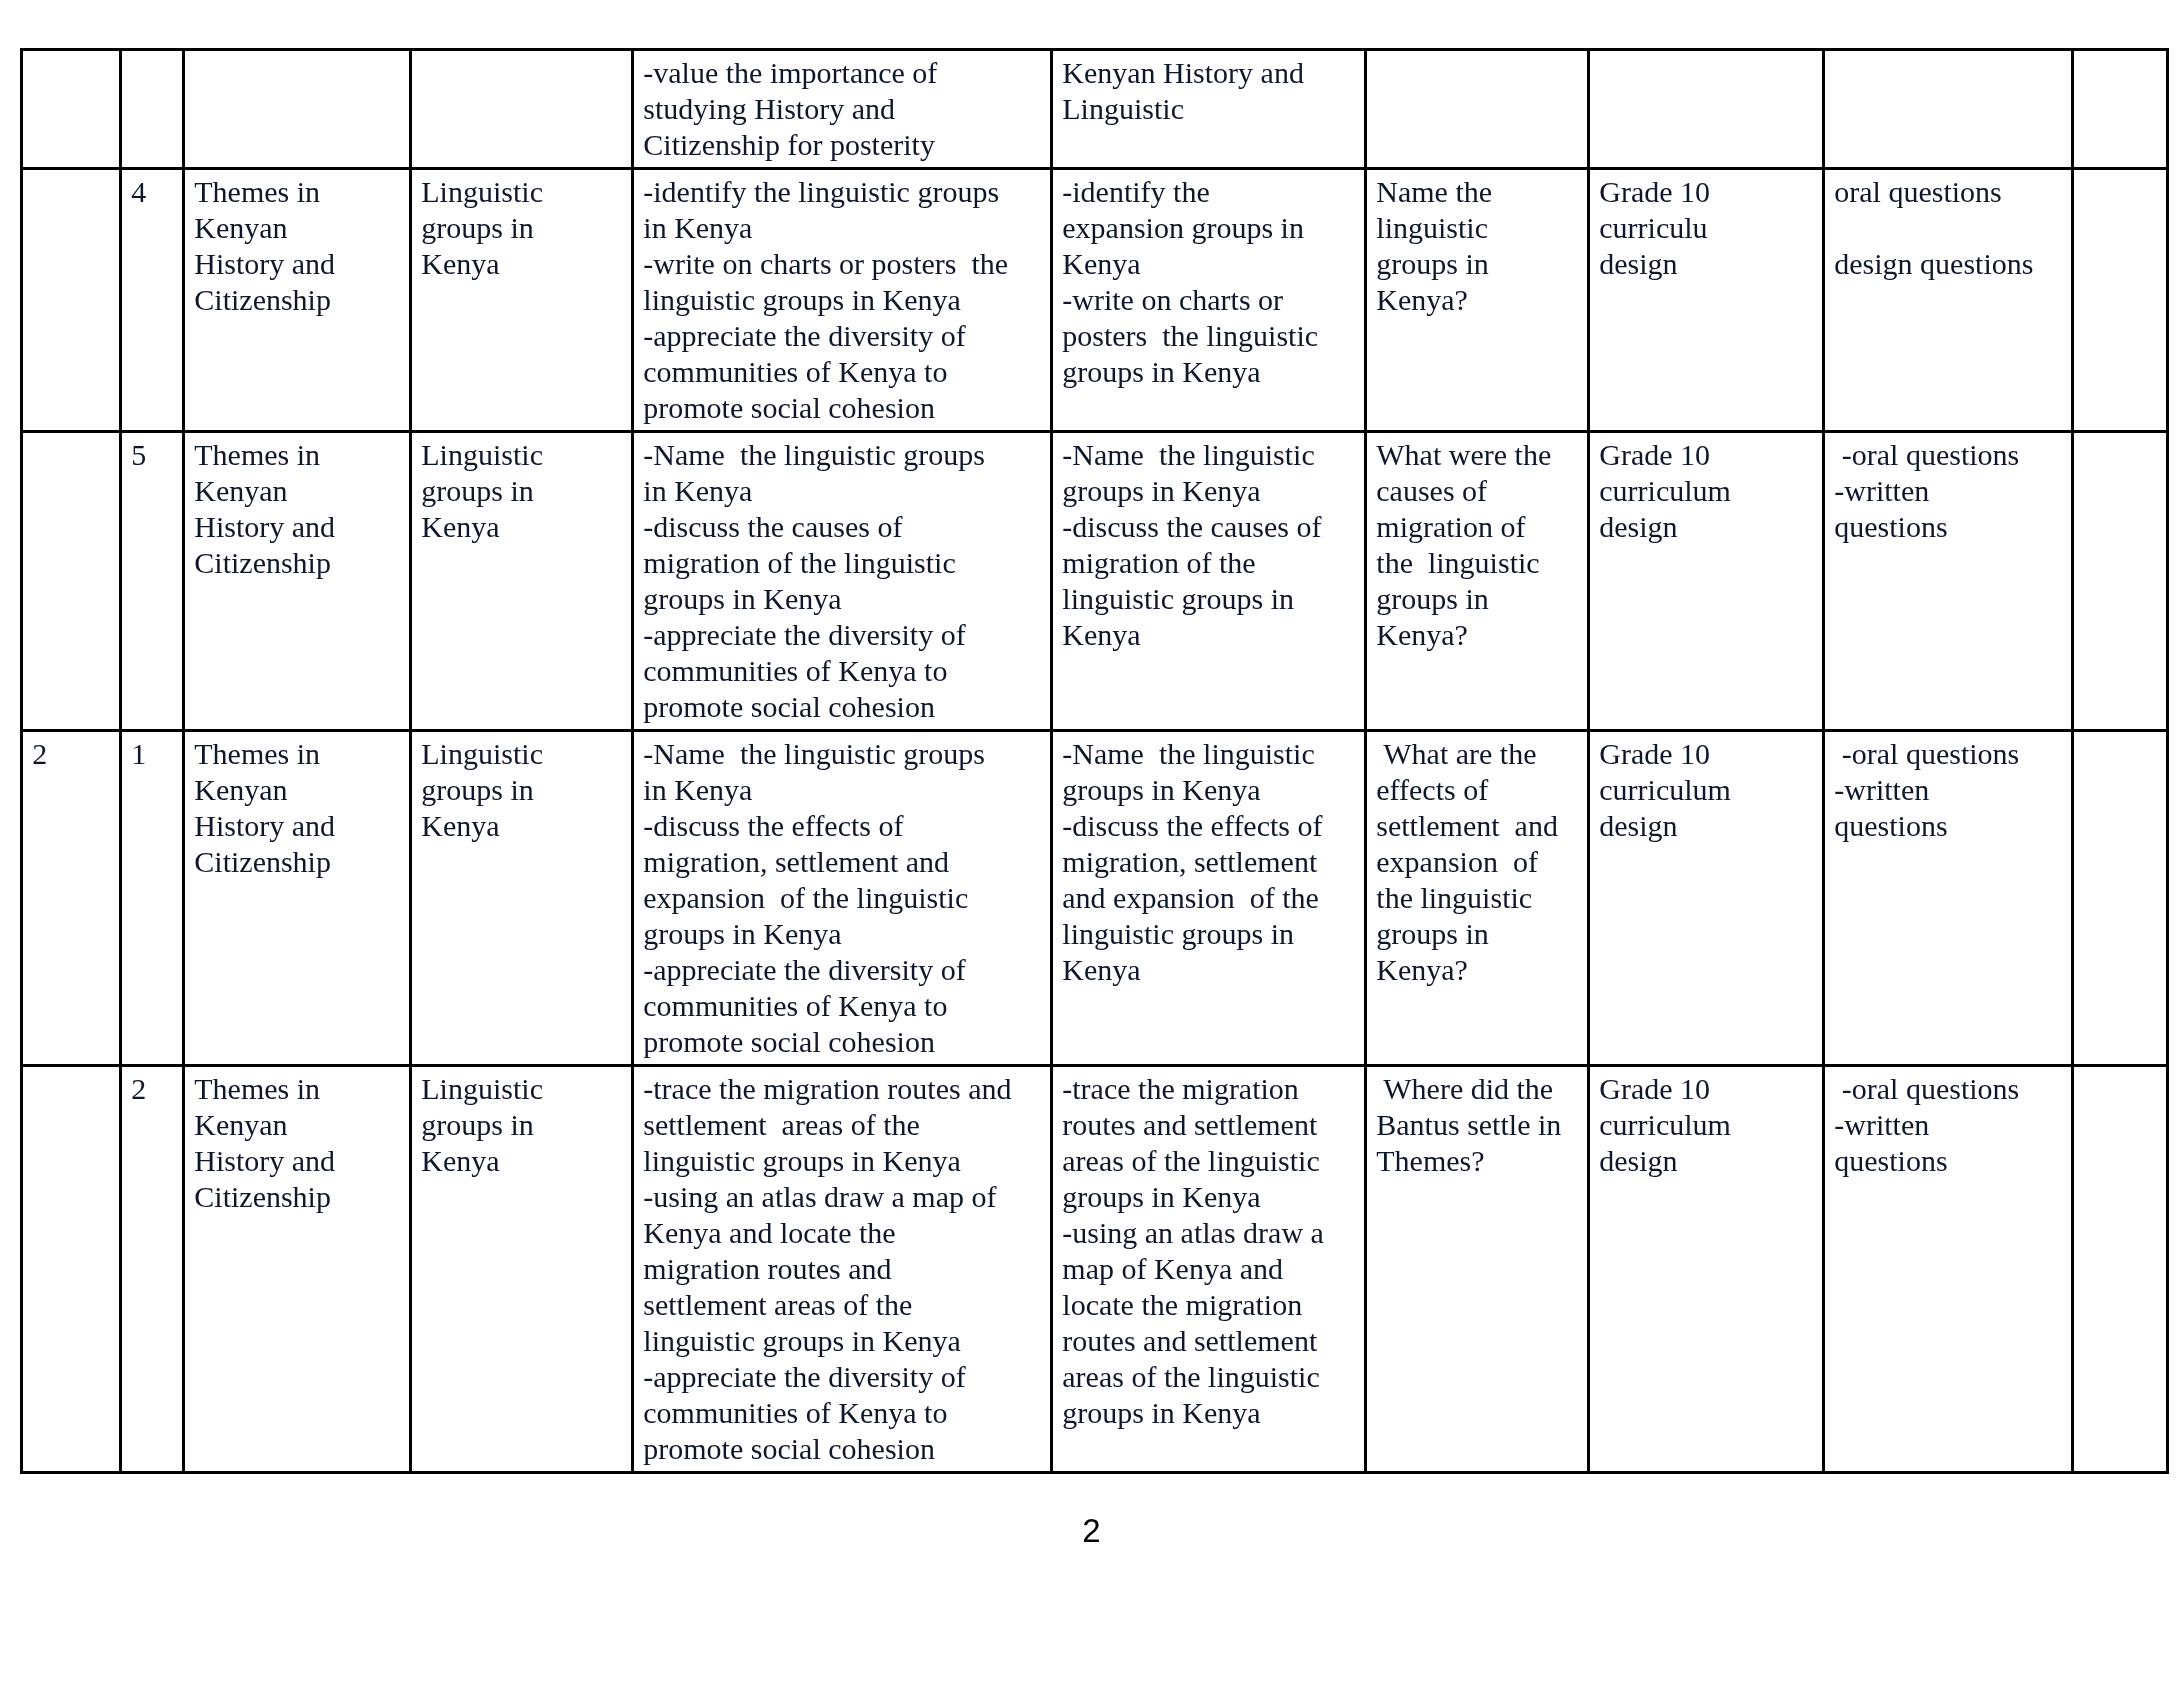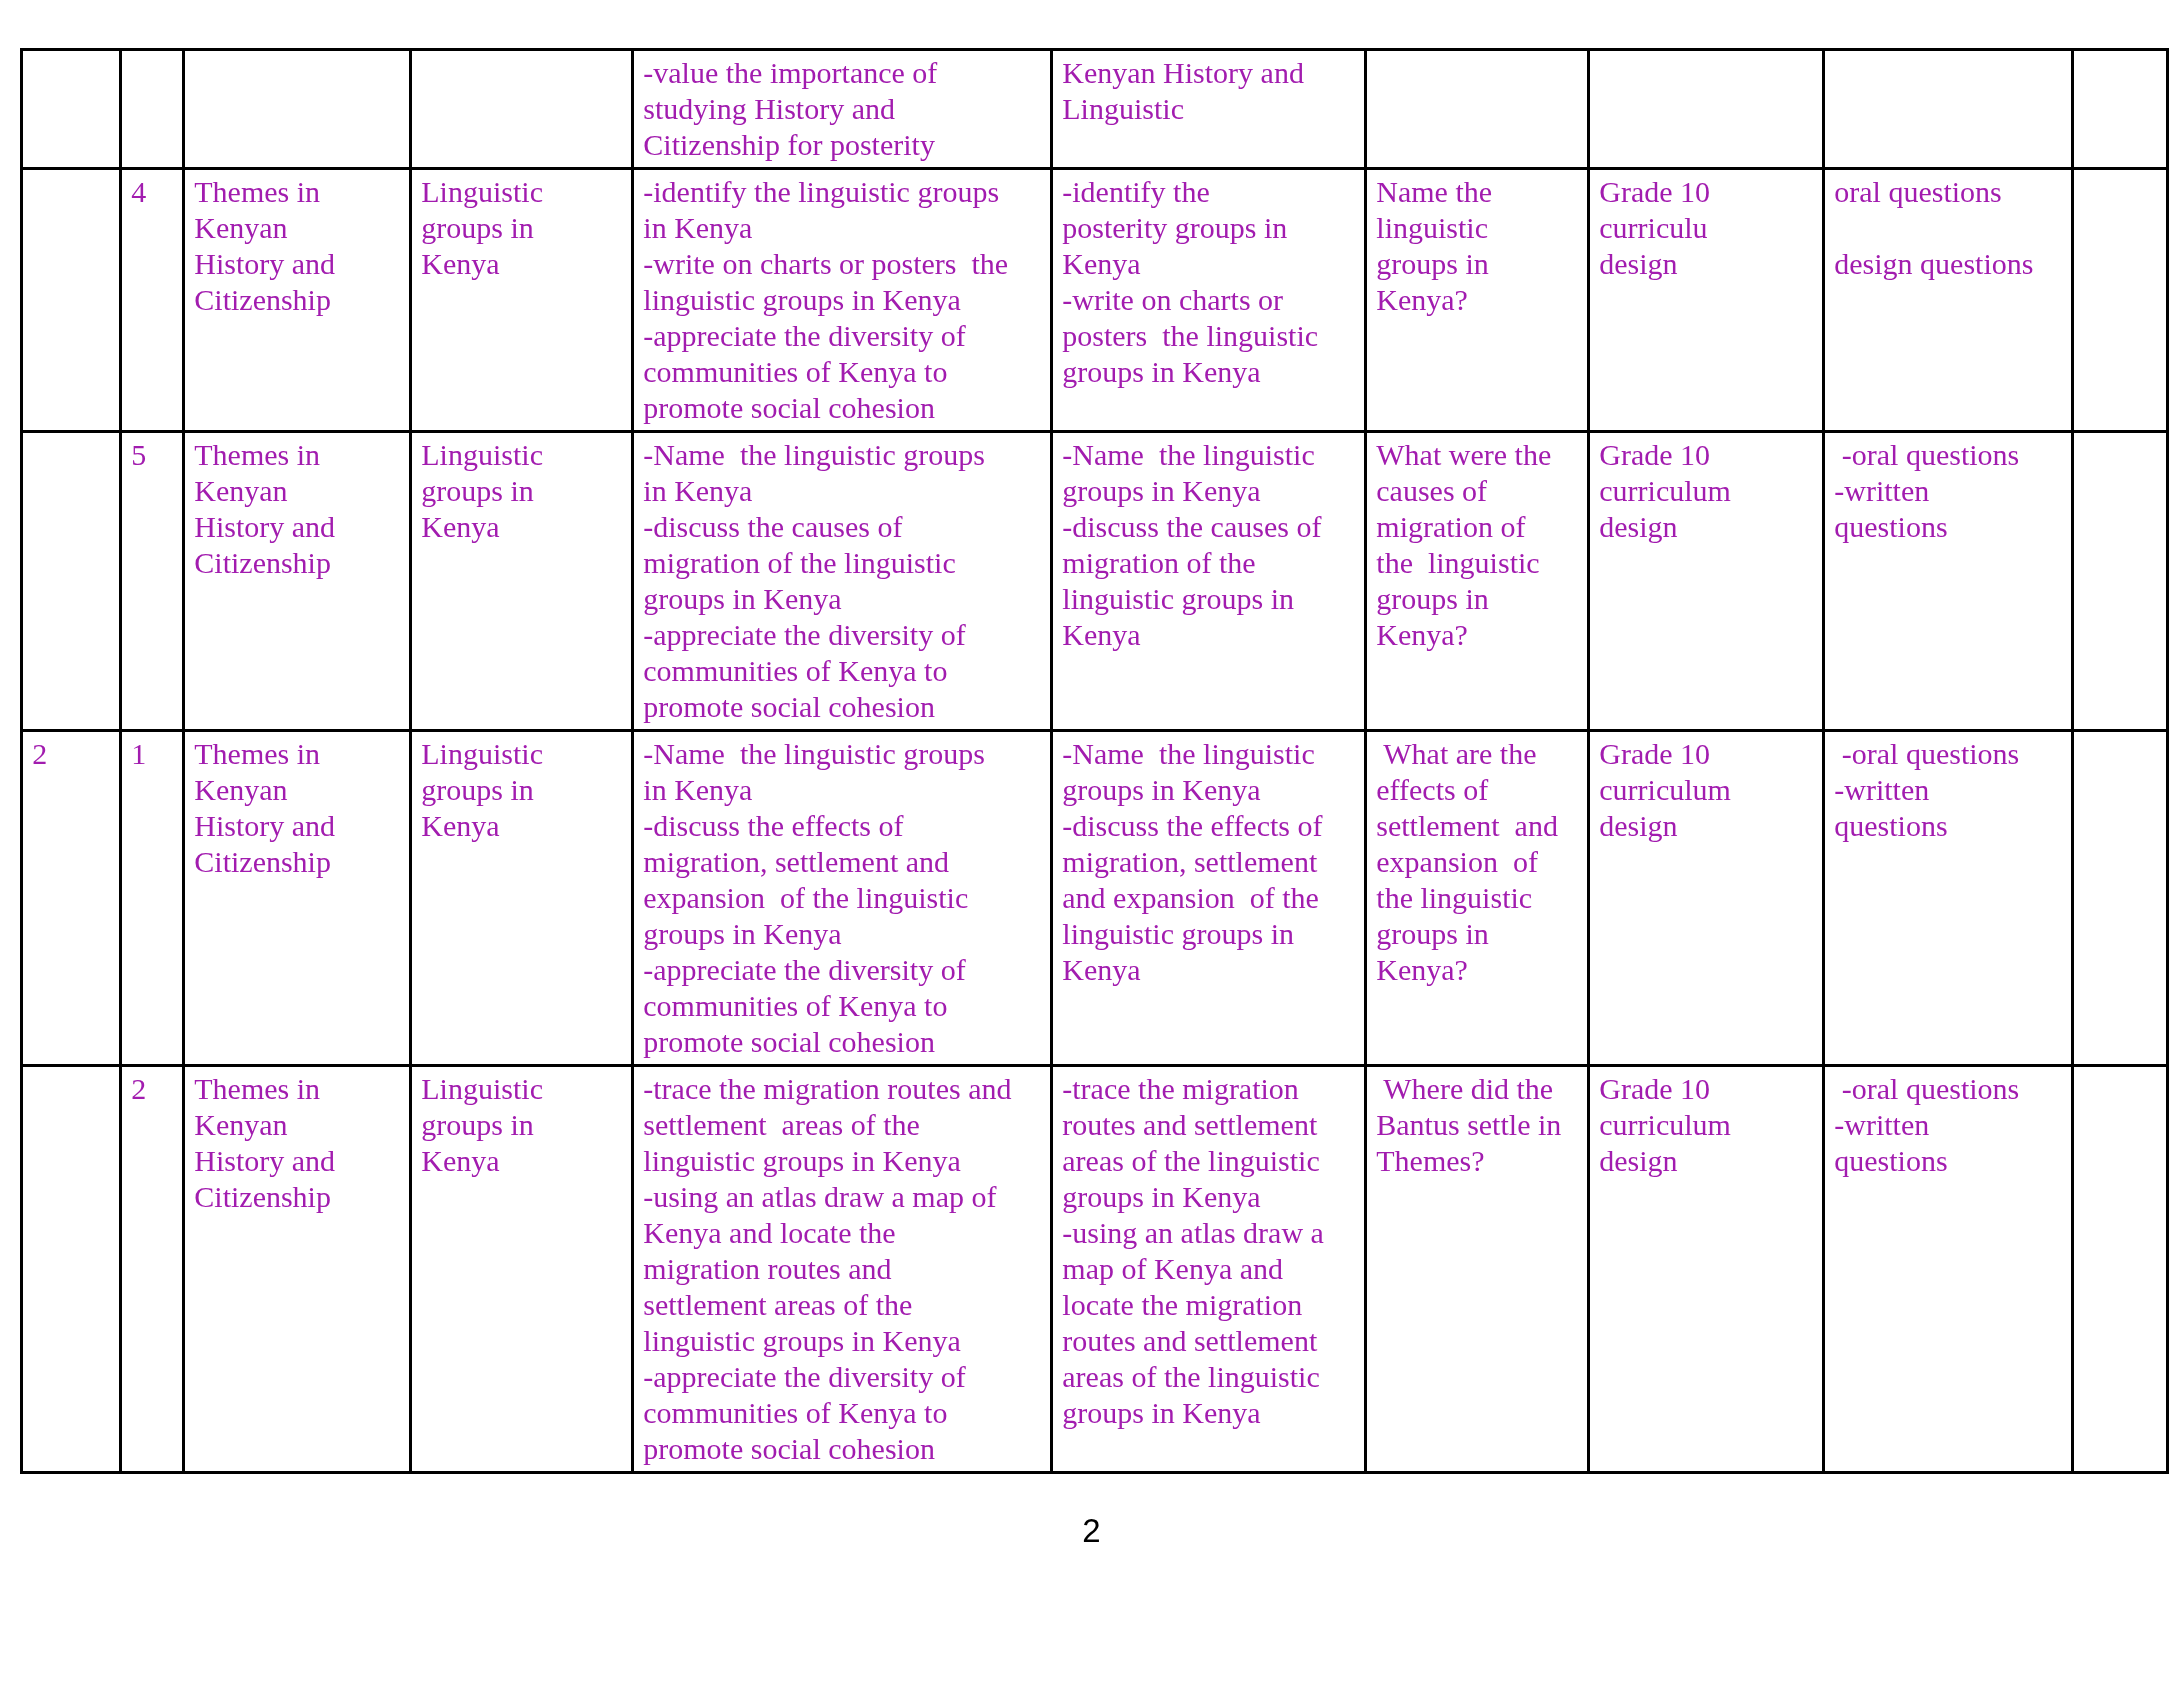--- a/index.html
+++ b/index.html
@@ -25,21 +25,21 @@
   }
   table.scheme td {
     border: 3.3px solid #000000;
     vertical-align: top;
     padding: 4px 2.6px 4px 9.3px;
     font-size: 30px;
     line-height: 36px;
     white-space: pre;
     overflow: visible;
     font-family: "Liberation Serif", serif;
-    color: #a21caf;
+    color: #0f172a;
   }
   table.scheme td.strand {
     font-weight: normal;
   }
   
   col.c-week       { width: 99px; }
   col.c-lesson     { width: 63px;  }
   col.c-strand     { width: 227px; }
   col.c-substrand  { width: 222px; }
   col.c-outcomes   { width: 419px; }
@@ -112,21 +112,21 @@
 groups in
 Kenya</td>
         <td>-identify the linguistic groups
 in Kenya
 -write on charts or posters  the
 linguistic groups in Kenya
 -appreciate the diversity of
 communities of Kenya to
 promote social cohesion</td>
         <td>-identify the
-posterity groups in
+expansion groups in
 Kenya
 -write on charts or
 posters  the linguistic
 groups in Kenya</td>
         <td>Name the
 linguistic
 groups in
 Kenya?</td>
         <td>Grade 10
 curriculu

